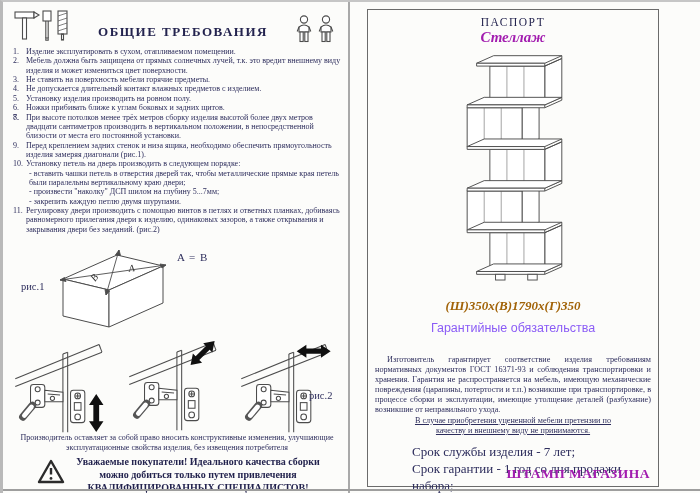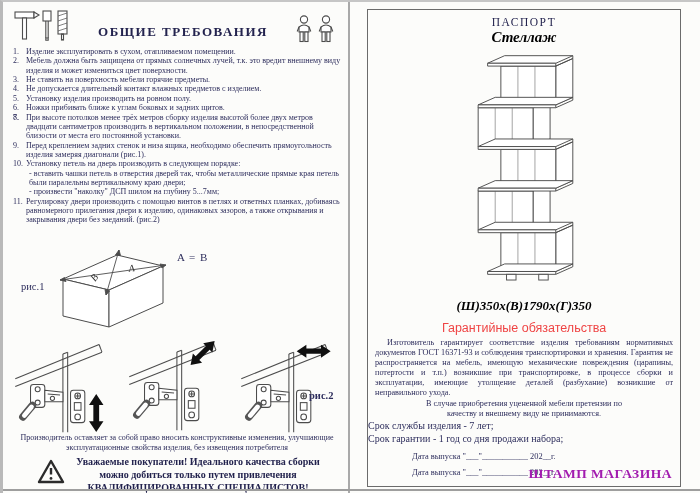--- a/index.html
+++ b/index.html
@@ -23,41 +23,41 @@
   .li{position:relative; padding-left:13px;}
   .li .num{position:absolute; left:0; top:0;}
   .sub{margin-left:-5px;}
   .sub2{margin-left:3px;}
 
   .fig1-area{position:absolute; left:6px; top:247px; width:334px; height:84px;}
   .fig1-label{position:absolute; left:12px; top:32px; font-size:10.5px;}
   .fig1-svg{position:absolute; left:50px; top:0;}
   .fig1-formula{position:absolute; left:168px; top:2px; font-size:11px; letter-spacing:1px;}
 
-  .hinge-row{position:absolute; left:0; top:331px; width:345px; height:100px;font-weight:bold;}
+  .hinge-row{position:absolute; left:0; top:331px; width:345px; height:100px;}
   .hinge-a{position:absolute; left:10px; top:2px;}
   .hinge-b{position:absolute; left:124px; top:0;}
   .hinge-c{position:absolute; left:236px; top:2px;}
   .fig2-label{position:absolute; left:306px; top:57px; font-size:10.5px;}
 
   .producer-note{position:absolute; left:8px; top:431px; width:332px; text-align:center; font-size:8px; line-height:1.25;}
   .warning{position:absolute; left:6px; top:453px; width:334px; display:flex; align-items:flex-start;}
   .warning .tri{margin:4px 2px 0 28px; flex:0 0 auto;}
   .warning-text{flex:1; text-align:center; font-weight:bold; font-size:10px; line-height:1.3; color:#23234e; padding-right:14px;}
 
   
-  .pass-box{position:absolute; left:364px; top:7px; width:314px; height:478px; border:1.5px solid #6b6b6b; box-sizing:border-box;}
+  .pass-box{position:absolute; left:364px; top:7px; width:292px; height:478px; border:1.5px solid #6b6b6b; box-sizing:border-box;}
   .doc-title{text-align:center; margin-top:6px; font-size:11.5px; letter-spacing:1.5px; color:#23234e;}
-  .product-name{text-align:center; margin-top:1px; font-size:15px; font-weight:bold; font-style:italic; color:#000000;}
+  .product-name{text-align:center; margin-top:1px; font-size:15px; font-weight:bold; font-style:italic; color:#a21caf;}
   .shelf-wrap{text-align:center; margin-top:4px; transform:translateX(10px);}
-  .dims{text-align:center; margin-top:0; font-size:13px; font-weight:bold; font-style:italic; color:#000000;}
-  .warranty-title{text-align:center; margin-top:7px; font-size:12.5px; font-family:"Liberation Sans","DejaVu Sans",sans-serif; color:#ef4444;}
-  .warranty-text{margin:3px 7px 0 7px; font-size:8.2px; line-height:1.22; text-align:justify; text-indent:12px;}
-  .discount-note{margin:1px auto 0 auto; width:72%; text-align:center; font-size:8.2px; line-height:1.22;}
-  .term-line{font-size:10px; line-height:1.3;}
+  .dims{text-align:center; margin-top:0; font-size:13px; font-weight:bold; font-style:italic; color:#a16207;}
+  .warranty-title{text-align:center; margin-top:7px; font-size:12.5px; font-family:"Liberation Sans","DejaVu Sans",sans-serif; color:#8b5cf6;}
+  .warranty-text{margin:20px 7px 0 7px; font-size:8.2px; line-height:1.22; text-align:justify; text-indent:12px;}
+  .discount-note{margin:1px auto 8px auto; width:72%; text-align:center; font-size:8.2px; line-height:1.22;text-decoration:underline;}
+  .term-line{margin-left:44px; font-size:13px; line-height:1.3;}
   .date-line{margin-left:44px; font-size:8.4px; margin-top:7px;}
   .stamp{position:absolute; right:8px; bottom:4px; font-size:13.5px; font-weight:bold; letter-spacing:0.5px; color:#a21caf;}
   svg{display:inline-block; vertical-align:top;}
 </style>
 </head>
 <body>
 
 <div class="page">
   <div class="col-divider"></div>
 
@@ -100,20 +100,21 @@
       <div class="li"><span class="num">4.</span><span>Не допускается длительный контакт влажных предметов с изделием.</span>
       </div>
       <div class="li"><span class="num">5.</span><span>Установку изделия производить на ровном полу.</span></div>
       <div class="li"><span class="num">6.</span><span>Ножки прибивать ближе к углам боковых и задних щитов.</span></div>
       <div class="li"><span class="num">7.</span></div>
       <div class="li"><span class="num">8.</span><span>При высоте потолков менее трёх метров сборку изделия высотой более двух метров двадцати сантиметров производить в вертикальном положении, в непосредственной близости от места его постоянной установки.</span></div>
       <div class="li"><span class="num">9.</span><span>Перед креплением задних стенок и низа ящика, необходимо обеспечить прямоугольность изделия замеряя диагонали (рис.1).</span></div>
       <div class="li"><span class="num">10.</span><span>Установку петель на дверь производить в следующем порядке:</span>
         <div class="sub2">- вставить чашки петель в отверстия дверей так, чтобы металлические прямые края петель были паралельны вертикальному краю двери;</div>
         <div class="sub2">- произвести "наколку" ДСП шилом на глубину 5...7мм;</div>
+        <div class="sub2">- закрепить каждую петлю двумя шурупами.</div>
       </div>
       <div class="li"><span class="num">11.</span><span>Регулировку двери производить с помощью винтов в петлях и ответных планках, добиваясь равномерного прилегания двери к изделию, одинаковых зазоров, а также открывания и закрывания двери без заеданий. (рис.2)</span></div>
     </div>
   </div>
 
   <div class="fig1-area">
     <div class="fig1-label">рис.1</div>
     <svg class="fig1-svg" width="112" height="84" viewBox="0 0 112 84">
       <g fill="#ffffff" stroke="#4c4c4c" stroke-width="1">
         <polygon points="4,30 58,6 104,17 50,41"></polygon>

